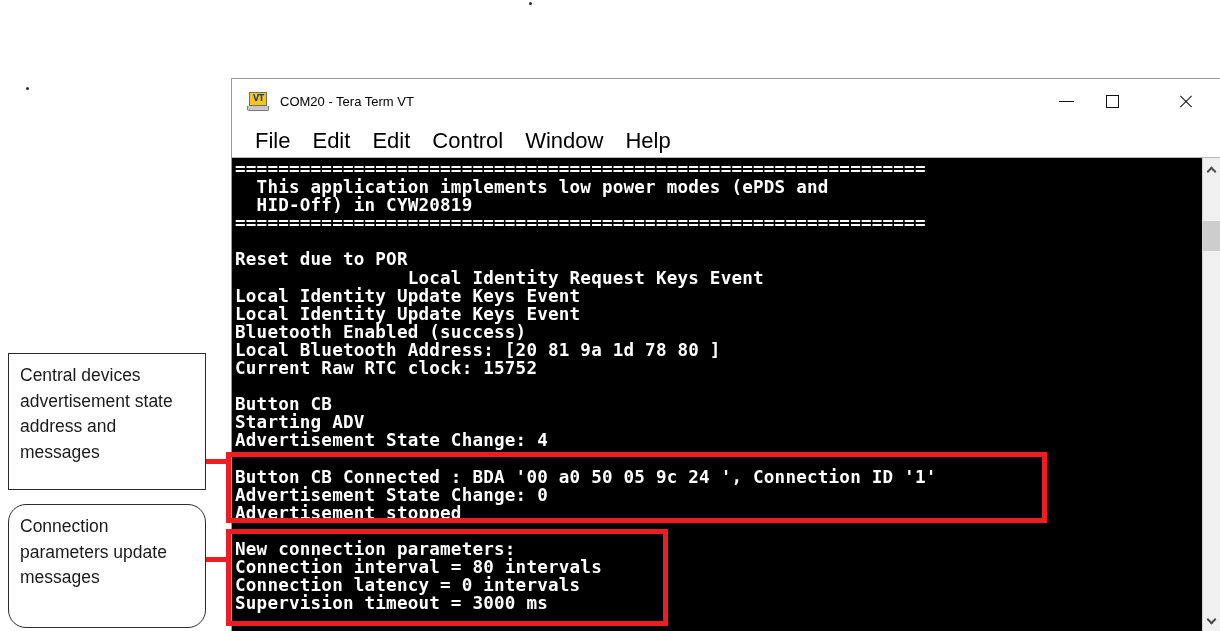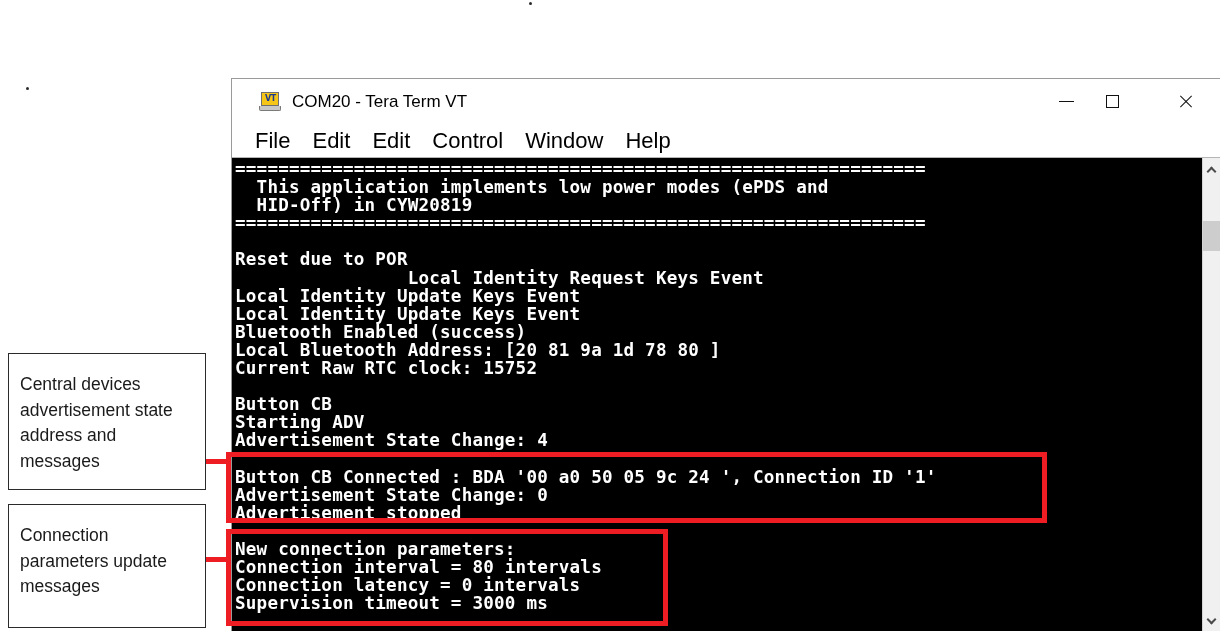--- a/index.html
+++ b/index.html
@@ -23,38 +23,38 @@
     width: 989px; height: 553px;
     background: #ffffff;
     border: 1px solid #9a9a9a;
     border-right: none; border-bottom: none;
   }
   #tt-titlebar {
     position: relative; height: 45px; background: #ffffff;
     display: flex; align-items: center;
   }
   #tt-app-icon {
-    position: relative; margin-left: 27px; width: 22px; height: 20px; flex: none;
+    position: relative; margin-left: 15px; width: 22px; height: 20px; flex: none;
   }
   .laptop-screen {
     position: absolute; left: 2px; top: 0; width: 18px; height: 14px;
     background: #f5c518; border: 1.5px solid #6f6f6f;
   }
   .laptop-vt {
     position: absolute; left: 3px; top: 1px; width: 12px; height: 9px;
     color: #1a3a8f; font-family: "DejaVu Sans", sans-serif;
     font-size: 8px; font-weight: bold; line-height: 9px; letter-spacing: -0.5px;
   }
   .laptop-base {
     position: absolute; left: 0; top: 14px; width: 22px; height: 5px;
     background: #c8c8c8; border: 1px solid #7a7a7a; border-top: none;
     border-radius: 0 0 2px 2px;
   }
   #tt-title-text {
-    margin-left: 11px; font-size: 17px; color: #000000; white-space: nowrap;
+    margin-left: 11px; font-size: 13px; color: #000000; white-space: nowrap;
     font-family: "Liberation Sans", sans-serif;
   }
   .winctl {
     position: absolute; top: 0; width: 46px; height: 45px;
     display: flex; align-items: center; justify-content: center;
     cursor: default;
   }
   #btn-min  { right: 131px; }
   #btn-max  { right: 85px; }
   #btn-close{ right: 12px; }
@@ -123,26 +123,26 @@
   #sb-track { position: absolute; left: 0; top: 21px; width: 17px; bottom: 21px; background: #f0f0f0; }
 
   
   .hl-box { position: absolute; border: 5px solid #ee1d24; pointer-events: none; }
   #hl-box-1 { left: 226px; top: 452px; width: 821px; height: 71px; }
   #hl-box-2 { left: 226px; top: 529px; width: 442px; height: 97px; }
 
   
   .callout {
     position: absolute; background: #ffffff; border: 1px solid #2b2b2b;
-    padding: 18px 10px 9px 11px;
+    padding: 9px 10px 9px 11px;
     font-family: "Liberation Sans", sans-serif;
     font-size: 17.5px; line-height: 25.5px; color: #1a1a1a;
   }
   #callout-1 { left: 8px; top: 353px; width: 198px; height: 137px; }
-  #callout-2 { left: 8px; top: 504px; width: 198px; height: 124px; }
+  #callout-2 { left: 8px; top: 504px; width: 198px; height: 124px; border-radius: 18px; }
   .callout-line { white-space: nowrap; }
 
   .arrow { position: absolute; height: 5px; background: #ee1d24; }
   #arrow-1 { left: 178px; top: 459px; width: 50px; }
   #arrow-2 { left: 185px; top: 557px; width: 43px; }
 </style>
 </head>
 <body>
 
 <div id="root">

